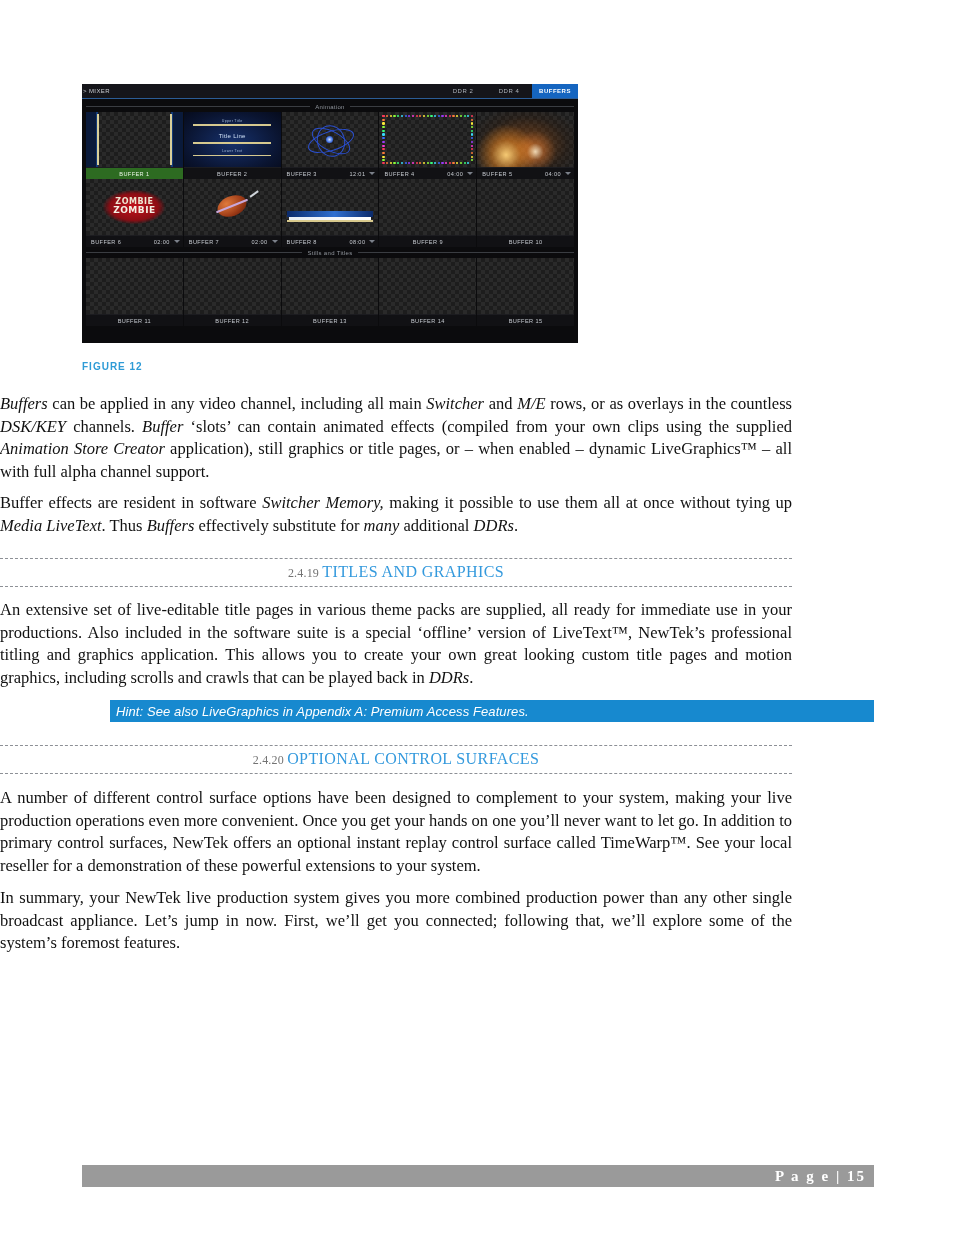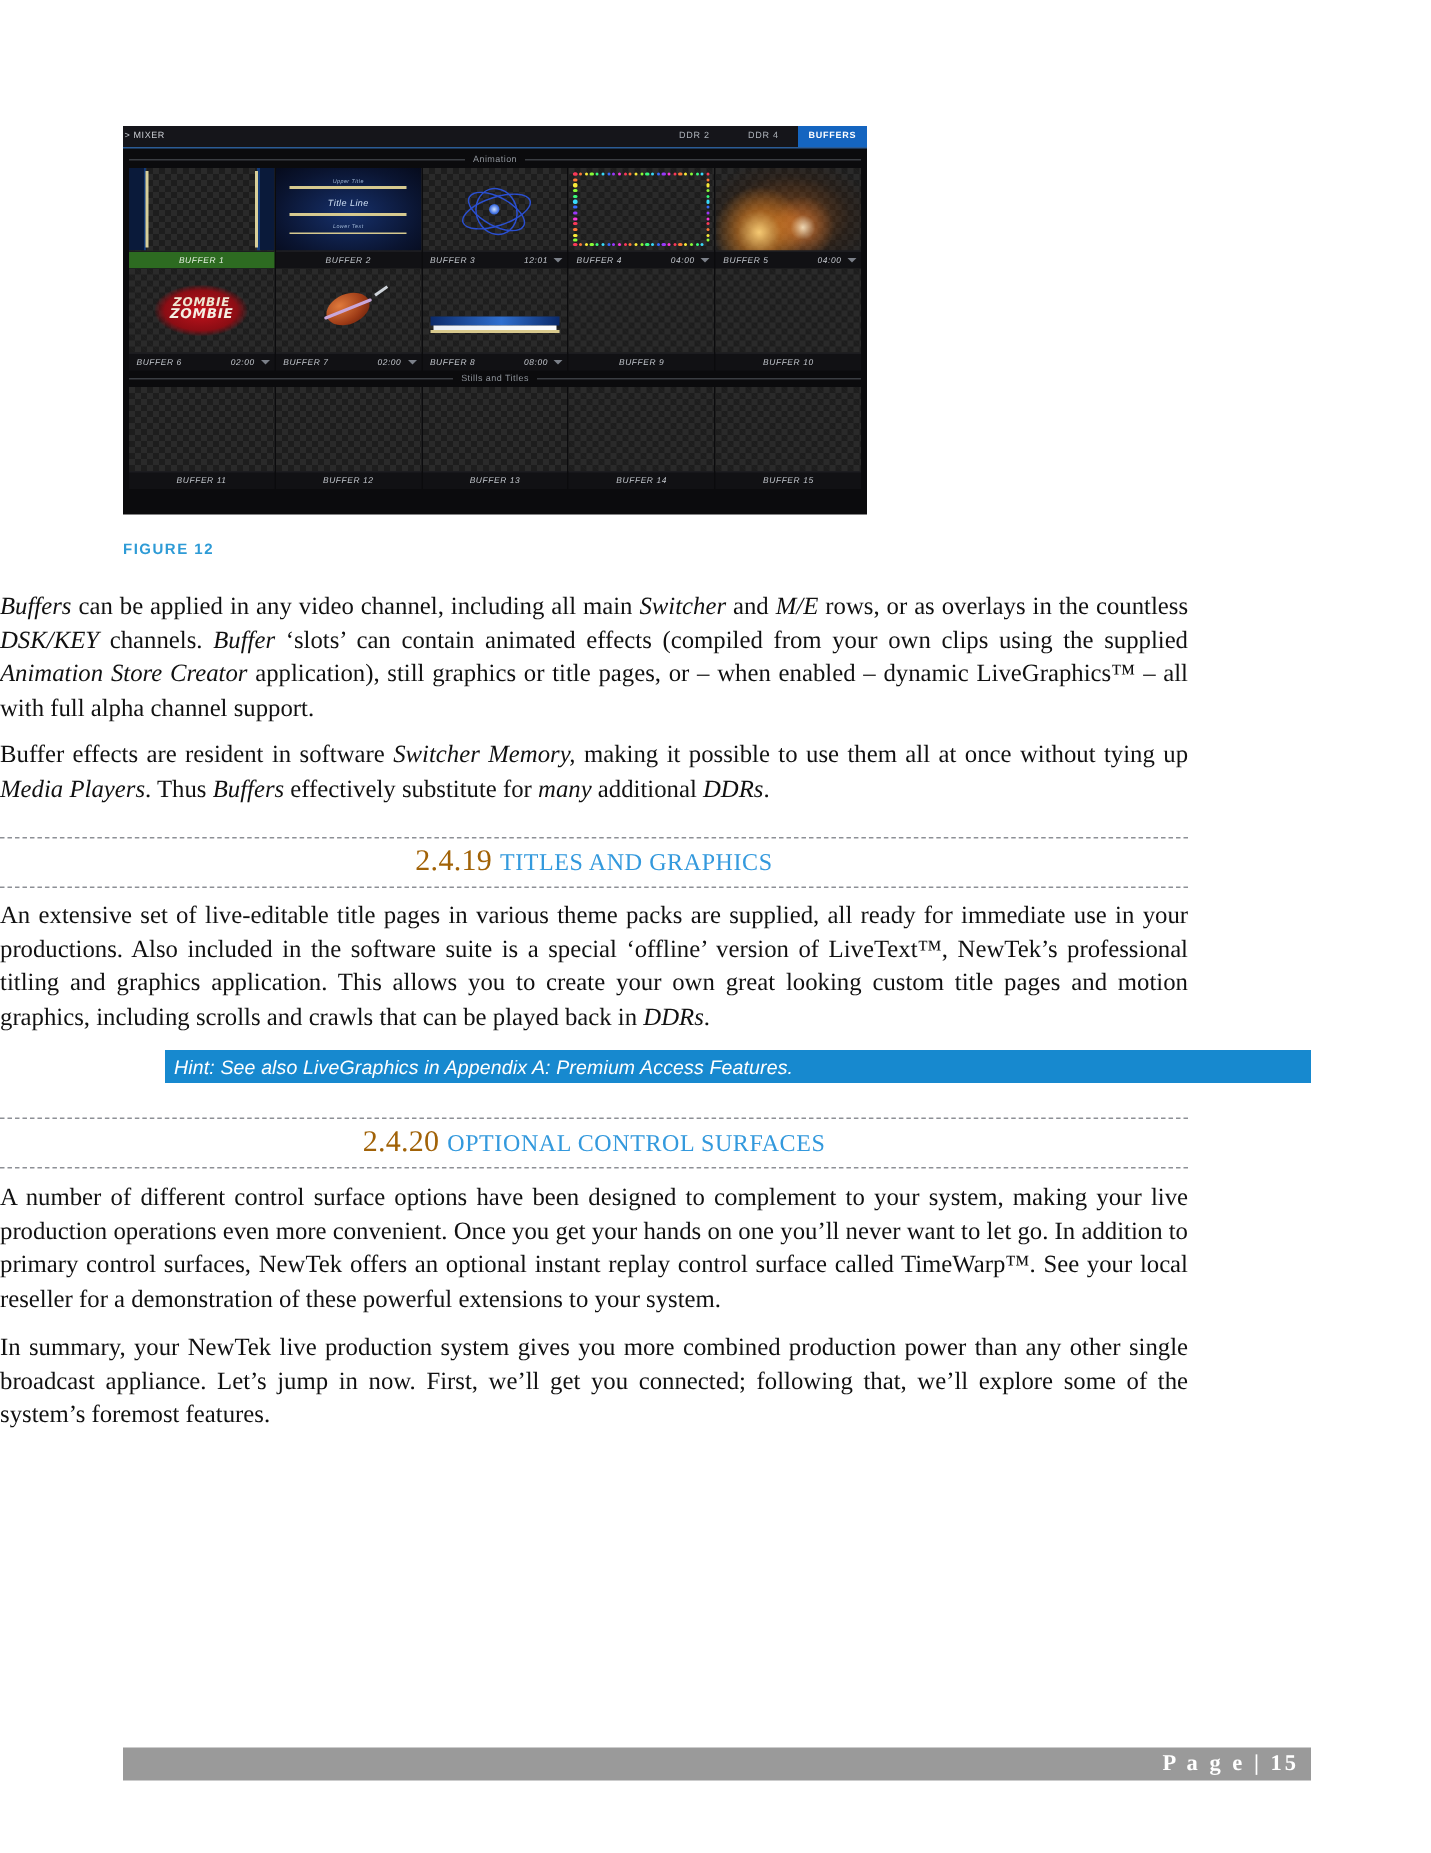--- a/index.html
+++ b/index.html
@@ -83,21 +83,20 @@
   }
   .buffer-row {
     display: flex;
     gap: 1px;
   }
   .buffer-cell {
     width: 97px;
     display: flex;
     flex-direction: column;
     background: #0e0e10;
-    font-style: italic;
   }
   .thumb {
     height: 55px;
     position: relative;
     overflow: hidden;
     background-color: #2a2a2a;
     background-image:
       linear-gradient(45deg, #1d1d1d 25%, transparent 25%, transparent 75%, #1d1d1d 75%),
       linear-gradient(45deg, #1d1d1d 25%, transparent 25%, transparent 75%, #1d1d1d 75%);
     background-size: 8px 8px;
@@ -253,22 +252,22 @@
     width: 792px;
     border-top: 1px dashed #8d9096;
     border-bottom: 1px dashed #8d9096;
     padding: 4px 0 5px 0;
     text-align: center;
     font-family: "Liberation Serif", serif;
   }
   .h1pos { top: 558px; }
   .h2pos { top: 745px; }
   .h-num {
-    font-size: 20px;
-    color: #a16207;
+    font-size: 12px;
+    color: #737373;
     letter-spacing: .2px;
   }
   .h-title {
     font-size: 16px;
     color: #3399dd;
     letter-spacing: .4px;
   }
 
   .hint-bar {
     position: absolute;
@@ -587,21 +586,21 @@
       </div>
     </div>
 
   </div>
 </div>
 
 <div class="fig-caption">FIGURE 12</div>
 
 <p class="body p1"><i class="it">Buffers</i><span> can be applied in any video channel, including all main </span><i class="it">Switcher</i><span> and </span><i class="it">M/E</i><span> rows, or as overlays in the countless </span><i class="it">DSK/KEY</i><span> channels.  </span><i class="it">Buffer</i><span> ‘slots’ can contain animated effects (compiled from your own clips using the supplied </span><i class="it">Animation Store Creator</i><span> application), still graphics or title pages, or – when enabled – dynamic LiveGraphics™ – all with full alpha channel support.</span></p>
 
-<p class="body p2"><span>Buffer effects are resident in software </span><i class="it">Switcher Memory,</i><span> making it possible to use them all at once without tying up </span><i class="it">Media Players</i><span>.  Thus </span><i class="it">Buffers</i><span> effectively substitute for </span><i class="it">many</i><span> additional </span><i class="it">DDRs</i><span>.</span></p>
+<p class="body p2"><span>Buffer effects are resident in software </span><i class="it">Switcher Memory,</i><span> making it possible to use them all at once without tying up </span><i class="it">Media LiveText</i><span>.  Thus </span><i class="it">Buffers</i><span> effectively substitute for </span><i class="it">many</i><span> additional </span><i class="it">DDRs</i><span>.</span></p>
 
 <div class="h-section h1pos">
   <span class="h-num">2.4.19</span><span class="h-num">&nbsp;</span><span class="h-title">TITLES AND GRAPHICS</span>
 </div>
 
 <p class="body p3"><span>An extensive set of live-editable title pages in various theme packs are supplied, all ready for immediate use in your productions.  Also included in the software suite is a special ‘offline’ version of LiveText™, NewTek’s professional titling and graphics application.  This allows you to create your own great looking custom title pages and motion graphics, including scrolls and crawls that can be played back in </span><i class="it">DDRs</i><span>.</span></p>
 
 <div class="hint-bar">
   <span>Hint: See also LiveGraphics in Appendix A: Premium Access Features.</span>
 </div>

